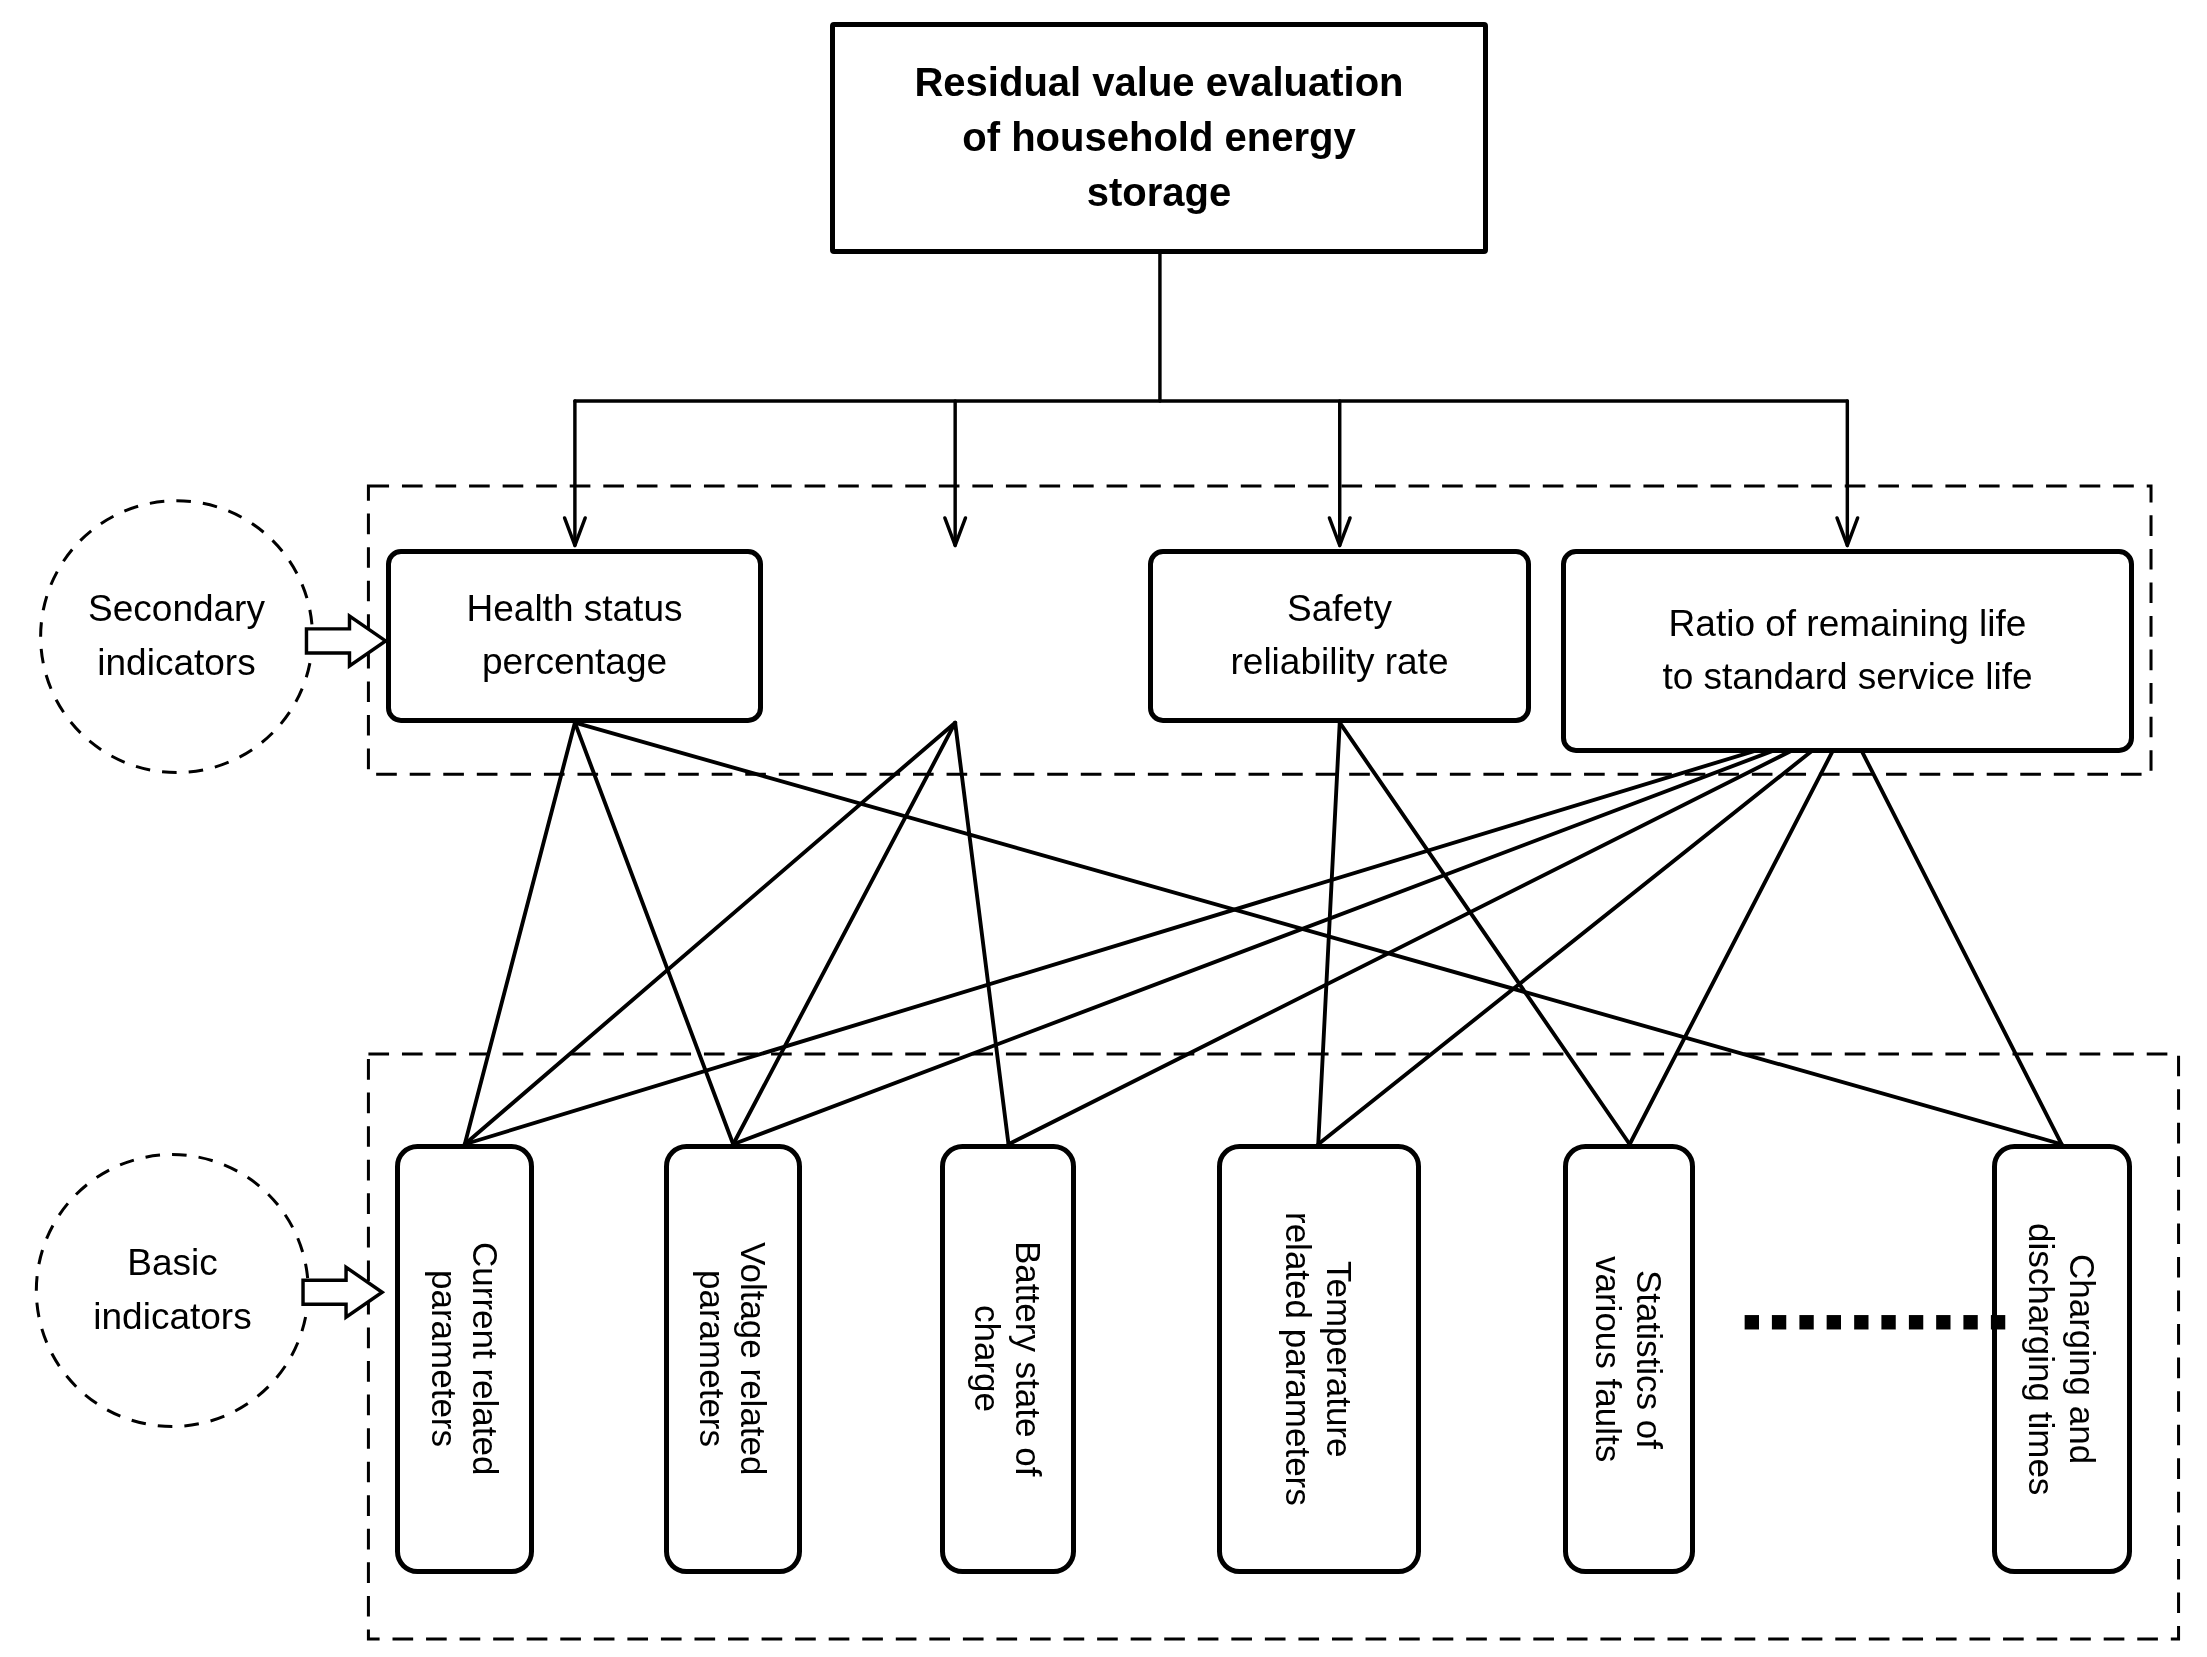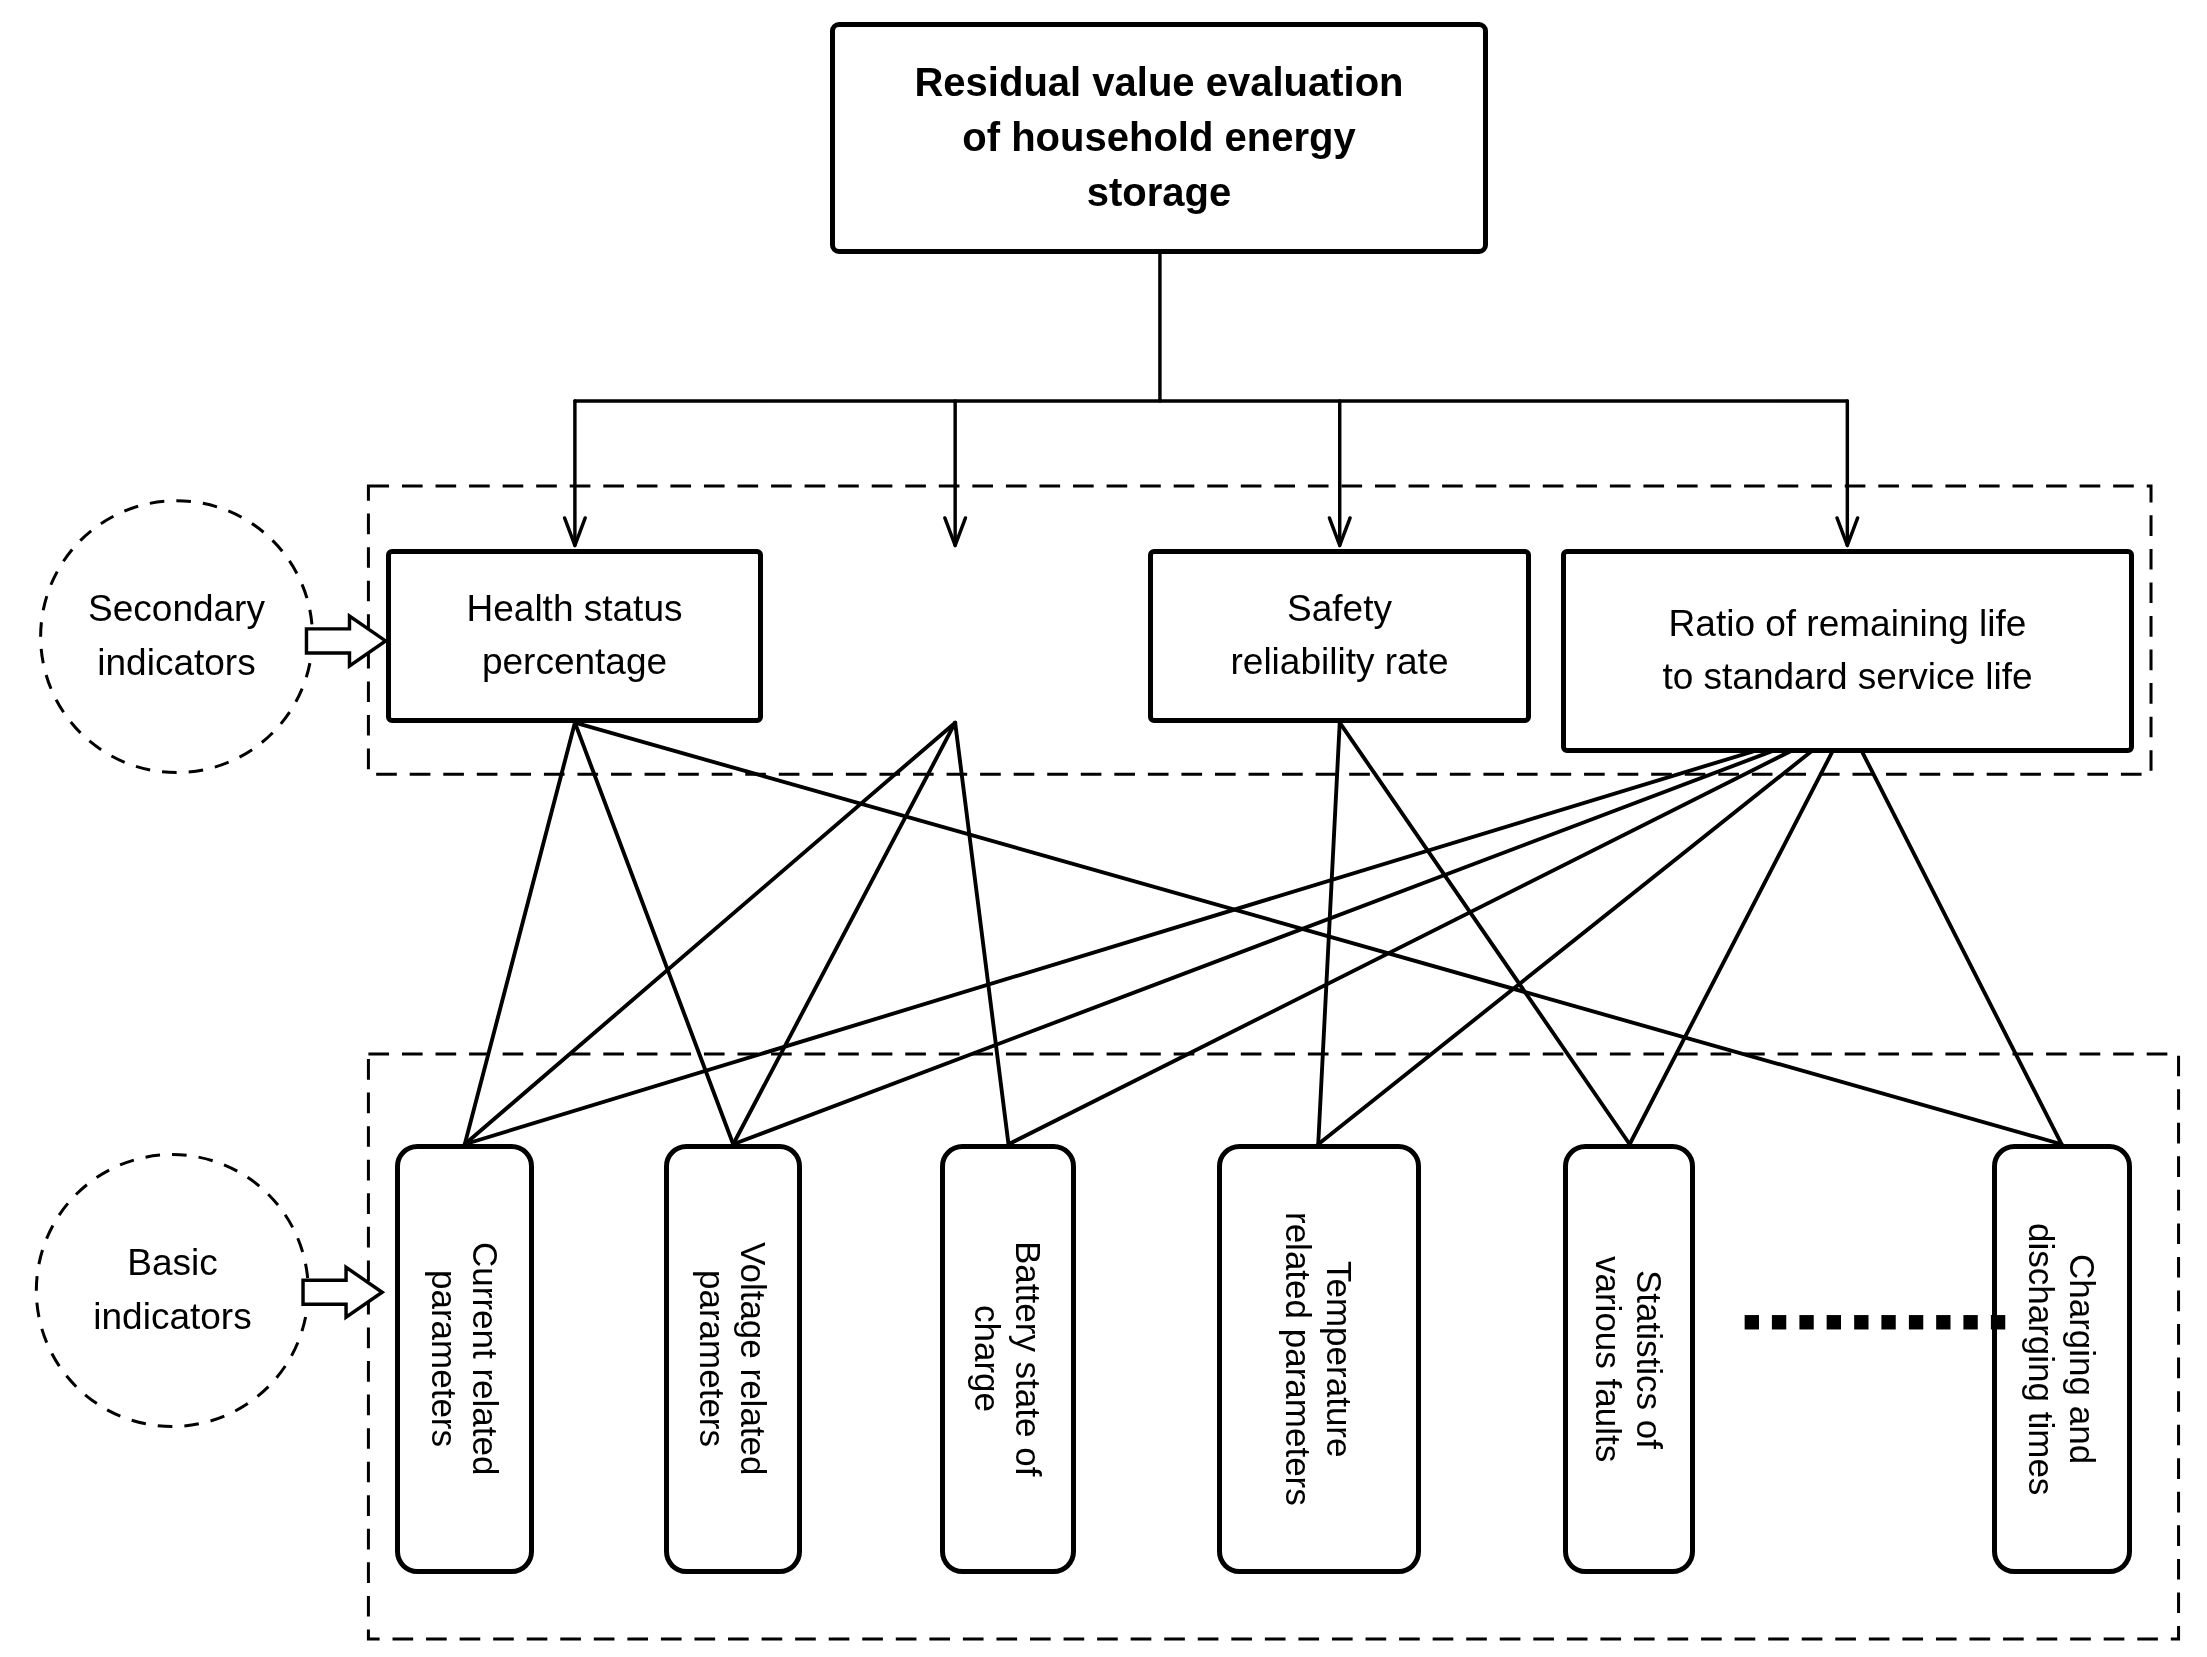--- a/index.html
+++ b/index.html
@@ -8,23 +8,23 @@
     font-family:"Liberation Sans","DejaVu Sans",sans-serif;color:#000;
     overflow:hidden;
   }
   #diagram-svg{position:absolute;left:0;top:0;width:2208px;height:1657px;}
   .label{white-space:pre-line;}
   .node{
     position:absolute;display:flex;align-items:center;justify-content:center;
     text-align:center;background:#fff;border:5.2px solid #000;box-sizing:border-box;
   }
   .title-box{
-    border-radius:9px;font-weight:bold;font-size:40px;line-height:1.38;
+    border-radius:4px;font-weight:bold;font-size:40px;line-height:1.38;
   }
-  .sec-box{border-radius:6px;font-size:37px;line-height:1.42;align-items:center;}
+  .sec-box{border-radius:15px;font-size:37px;line-height:1.42;align-items:center;}
   .basic-box{border-radius:22.4px;font-size:35px;line-height:1.18;}
   .basic-box .label{
     writing-mode:vertical-rl;text-orientation:mixed;text-align:center;
   }
   .circle-label{
     position:absolute;display:flex;align-items:center;justify-content:center;
     text-align:center;font-size:37px;line-height:1.45;
   }
   .dots{
     position:absolute;font-size:29px;letter-spacing:7.7px;text-align:center;

